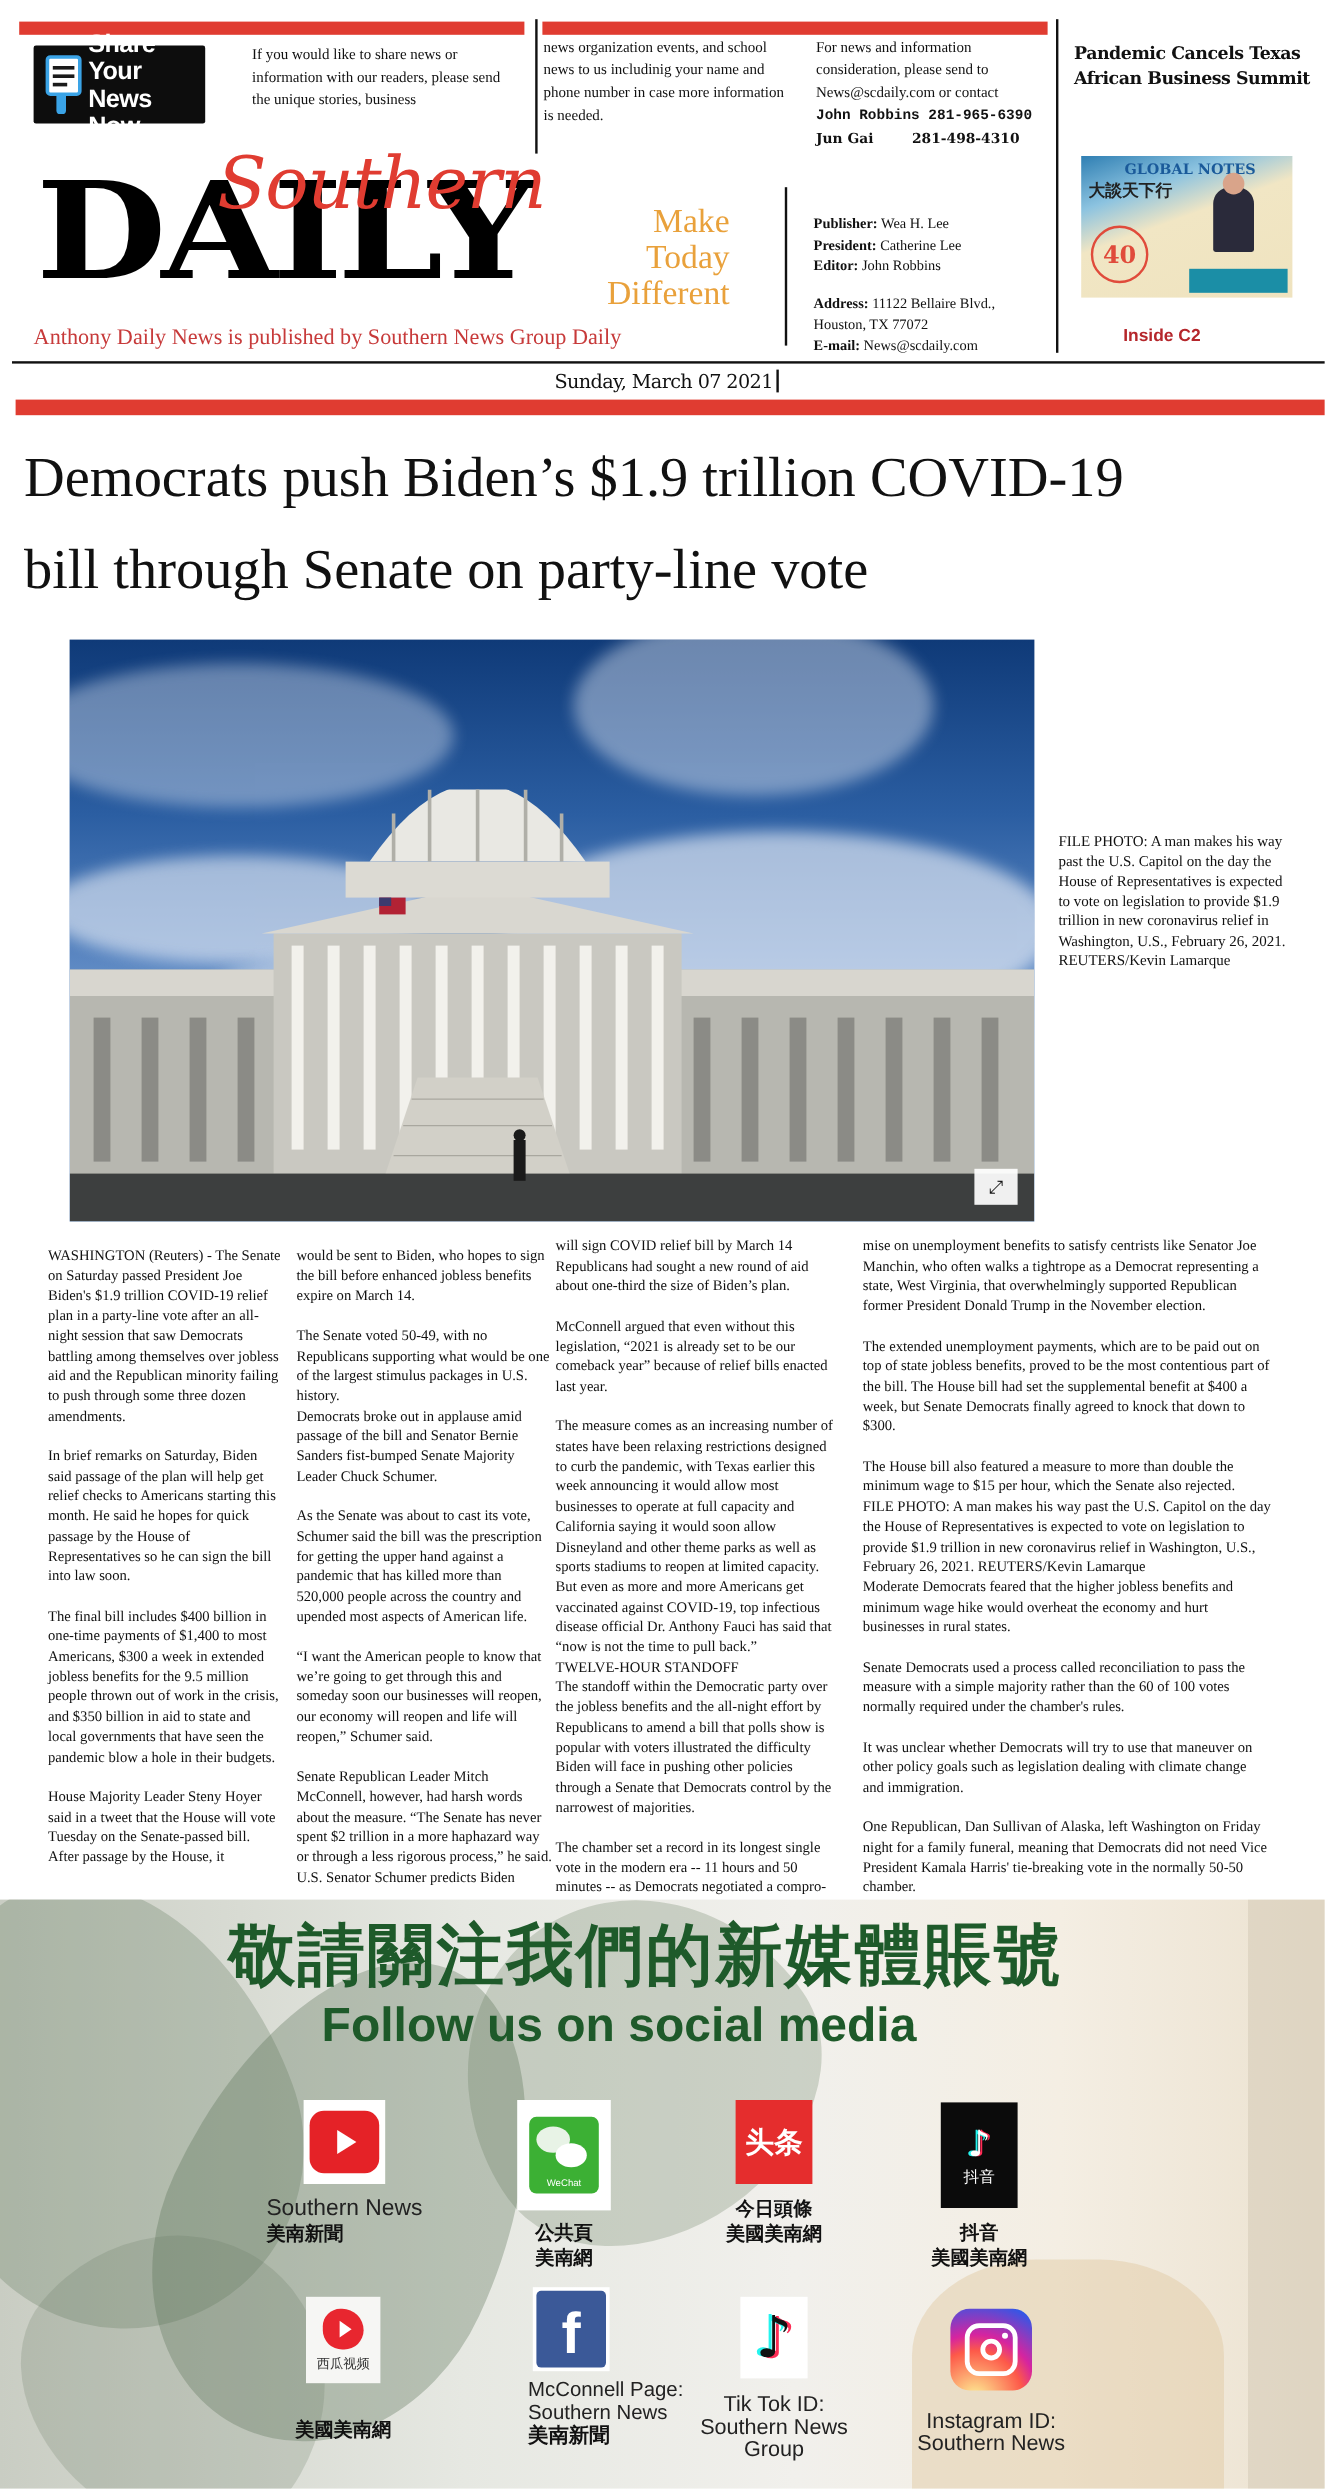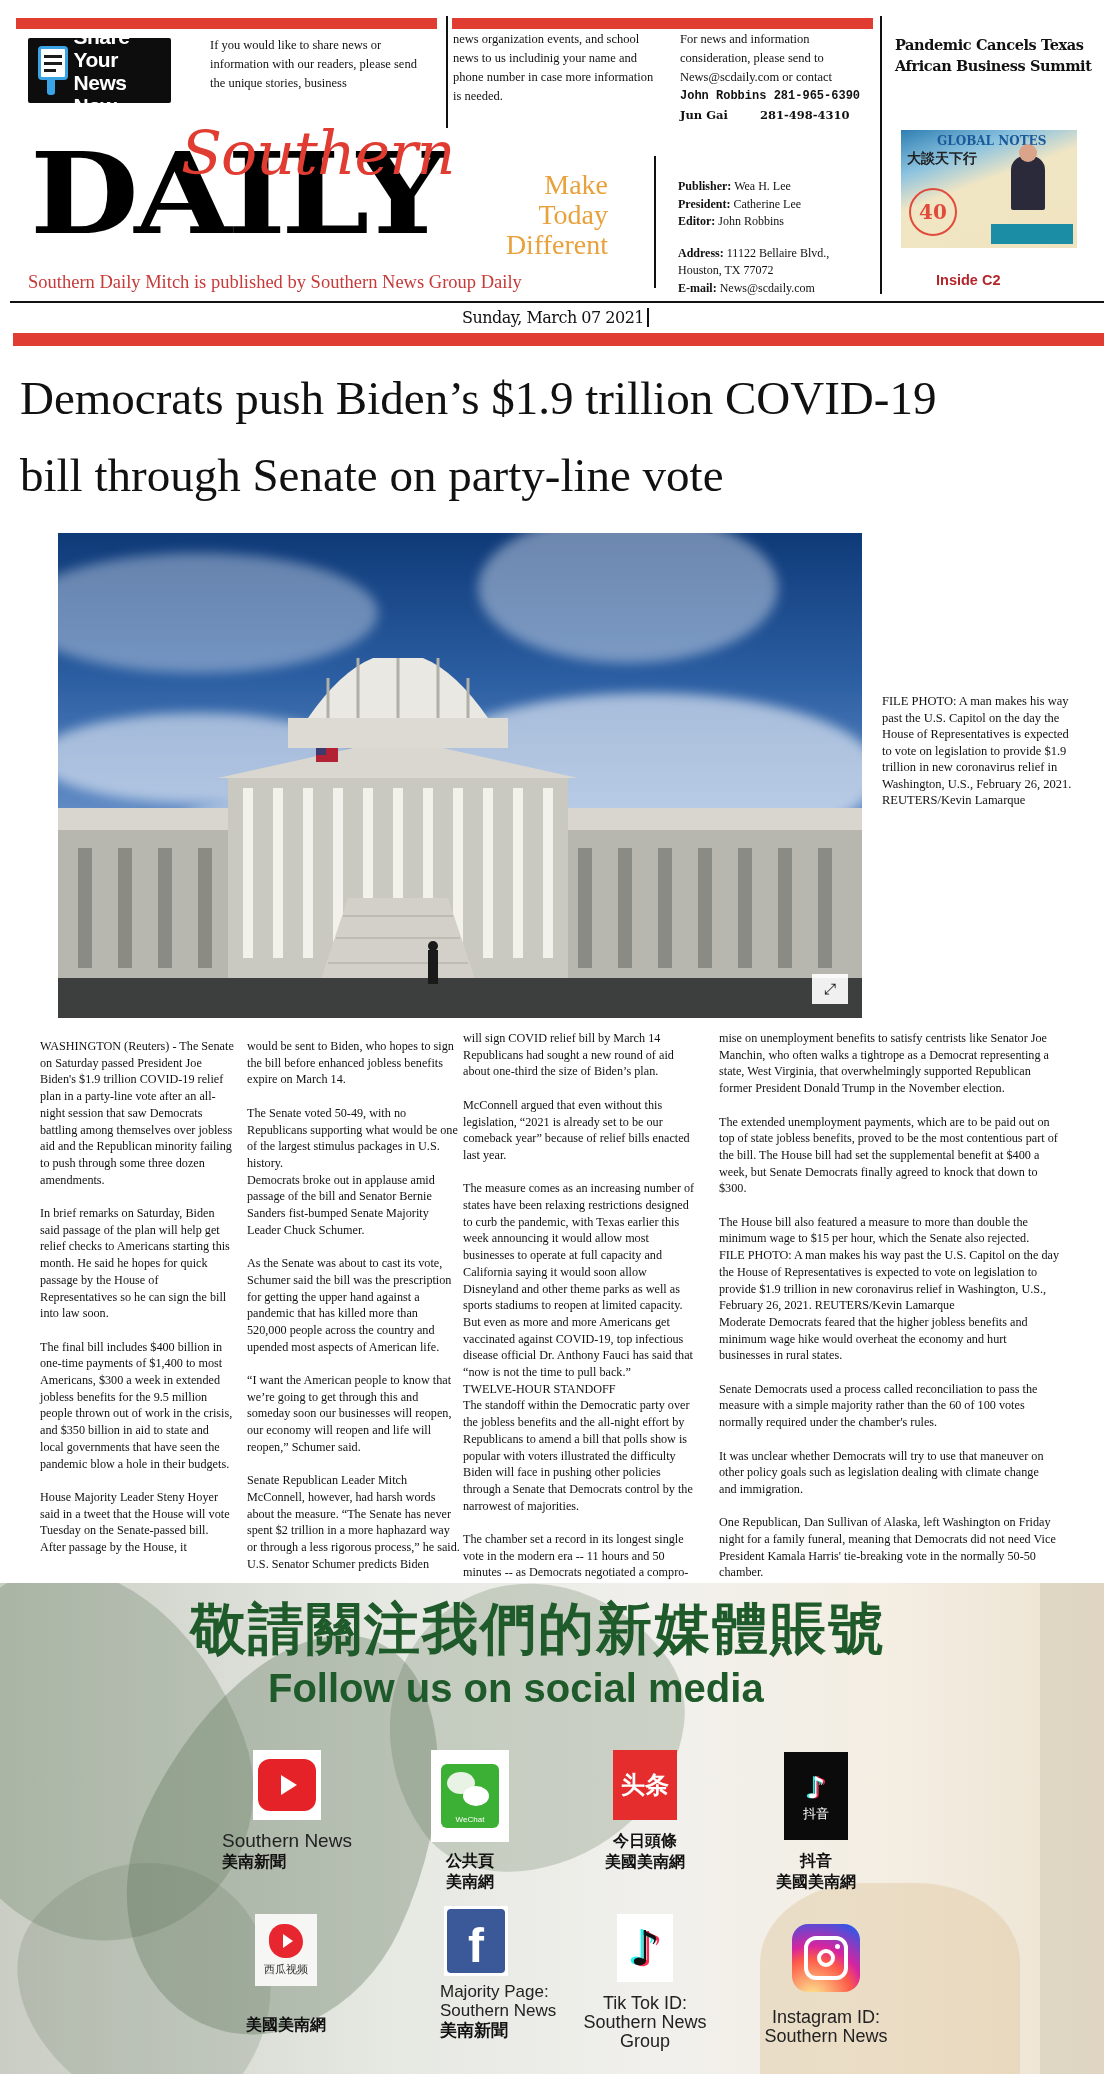--- a/index.html
+++ b/index.html
@@ -95,21 +95,21 @@
   </div>
 </div>
 
 <div class="abs daily">DAILY</div>
 <div class="abs southern">Southern</div>
 <div class="abs tagline">
   <div>Make</div>
   <div>Today</div>
   <div>Different</div>
 </div>
-<div class="abs published">Southern Daily Mitch is published by Southern News Group Daily</div>
+<div class="abs published">Anthony Daily News is published by Southern News Group Daily</div>
 
 <div class="abs small-text" style="left:678px; top:178px; width:200px; font-size:12px; line-height:17.5px;">
   <div><b>Publisher:</b> <span>Wea H. Lee</span></div>
   <div><b>President:</b> <span>Catherine Lee</span></div>
   <div><b>Editor:</b> <span>John Robbins</span></div>
   <div style="height:14px"></div>
   <div><b>Address:</b> <span>11122 Bellaire Blvd.,</span></div>
   <div>Houston, TX 77072</div>
   <div><b>E-mail:</b> <span>News@scdaily.com</span></div>
 </div>
@@ -289,21 +289,21 @@
     </div>
     <div style="font-size:11px; color:#333; margin-top:4px; font-family:Liberation Serif, serif;">西瓜视频</div>
   </div>
   <div class="lbl lbl-zh" style="margin-top:28px;">美國美南網</div>
 </div>
 
 <div class="social" style="left:440px; top:1906px; width:130px; text-align:left;">
   <div class="ico" style="width:64px; height:70px; background:#fff; margin:0 0 0 4px;">
     <div style="width:58px; height:64px; background:#3b5998; border-radius:4px; color:#fff; font-family:'Liberation Sans',sans-serif; font-weight:bold; font-size:48px; display:flex; align-items:flex-end; justify-content:center; overflow:hidden;">f</div>
   </div>
-  <div class="lbl lbl-en" style="margin-top:6px; font-size:17px; line-height:19px;">Majority Page:</div>
+  <div class="lbl lbl-en" style="margin-top:6px; font-size:17px; line-height:19px;">McConnell Page:</div>
   <div class="lbl lbl-en" style="font-size:17px; line-height:19px;">Southern News</div>
   <div class="lbl lbl-zh" style="font-size:17px;">美南新聞</div>
 </div>
 
 <div class="social" style="left:580px; top:1914px; width:130px;">
   <div class="ico" style="width:56px; height:68px; background:#fff; font-size:48px; color:#111; text-shadow:-3px -1px #25f4ee, 3px 1px #fe2c55; font-family:'DejaVu Sans',sans-serif;">♪</div>
   <div class="lbl lbl-en" style="margin-top:12px; font-size:18px; line-height:19px;">Tik Tok ID:</div>
   <div class="lbl lbl-en" style="font-size:18px; line-height:19px;">Southern News</div>
   <div class="lbl lbl-en" style="font-size:18px; line-height:19px;">Group</div>
 </div>

